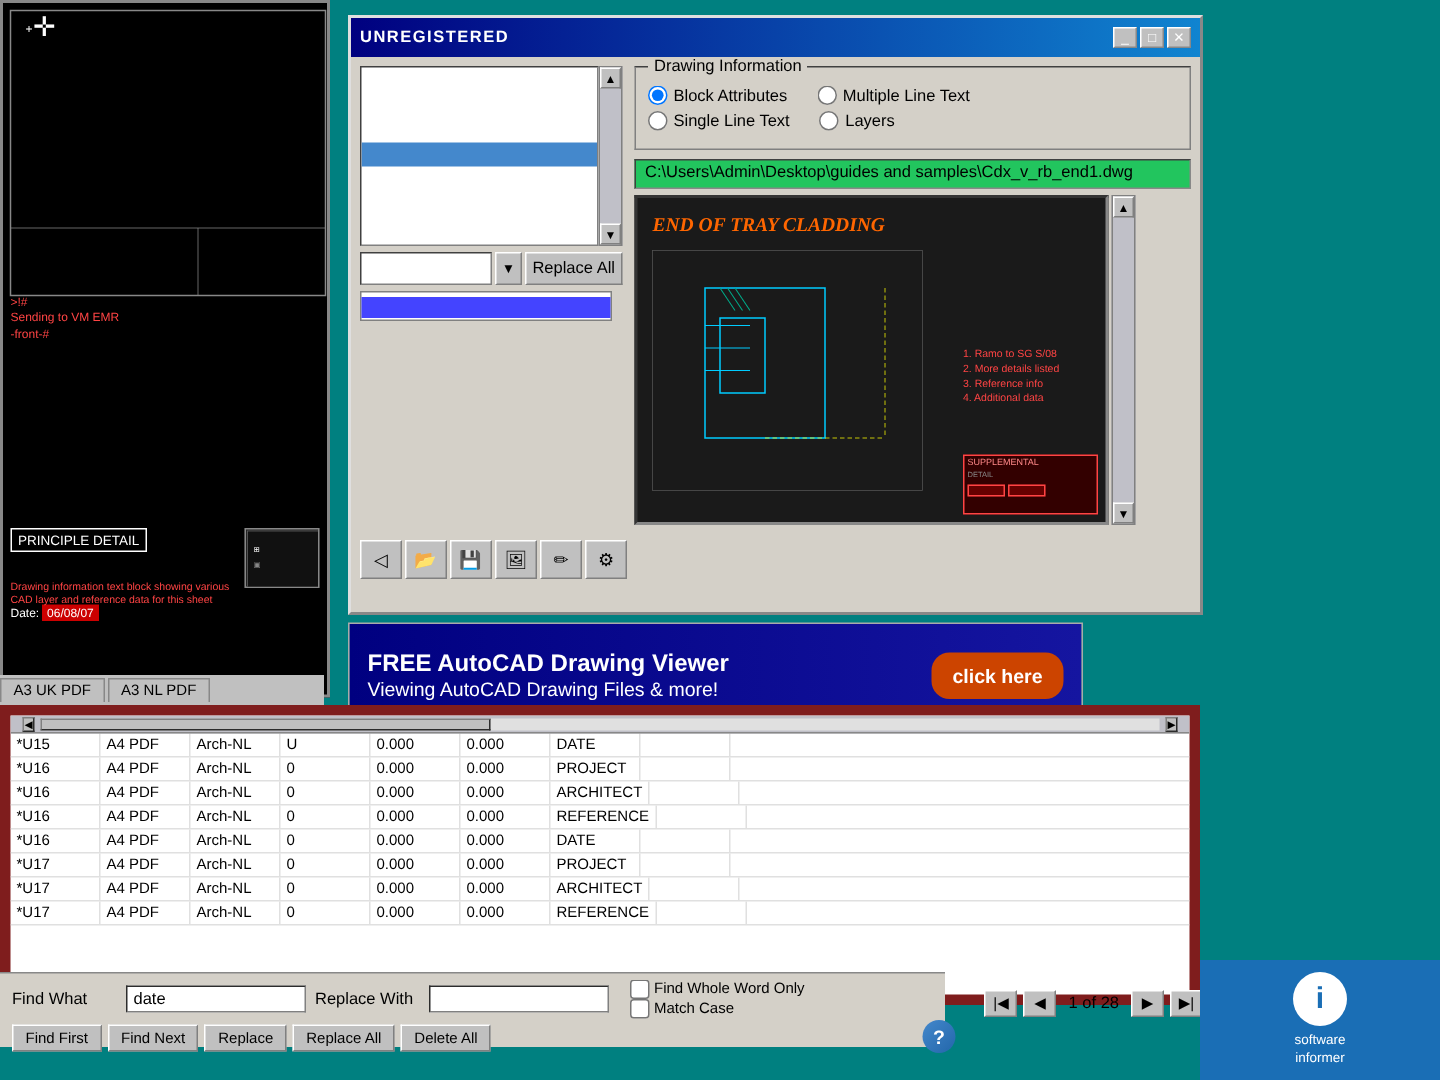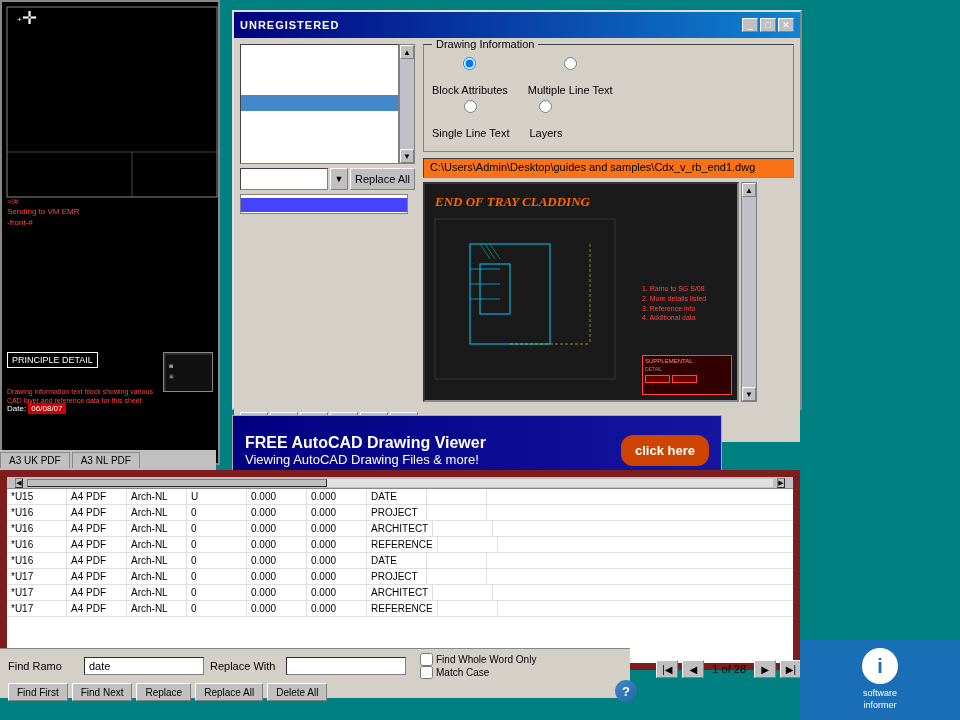--- a/index.html
+++ b/index.html
@@ -162,31 +162,30 @@
     }
     .radio-row {
       display: flex;
       gap: 20px;
       align-items: center;
       margin-bottom: 4px;
     }
     .radio-item {
       display: flex;
       align-items: center;
-      gap: 14px;
-      font-size: 11px;
-      flex-direction: column;
+      gap: 4px;
+      font-size: 11px;
     }
     input[type="radio"] {
       margin: 0;
     }
 
     
     .filepath-bar {
-      background: #f97316;
+      background: #22c55e;
       border: 1px solid #888;
       border-top: 1px solid #404040;
       border-left: 1px solid #404040;
       padding: 2px 6px;
       font-size: 11px;
       margin-bottom: 4px;
       height: 20px;
       overflow: hidden;
     }
 
@@ -747,21 +746,21 @@
         <div class="table-cell">0.000</div>
         <div class="table-cell">0.000</div>
         <div class="table-cell">REFERENCE</div>
         <div class="table-cell"></div>
       </div>
     </div>
 </div>
 
 <div class="find-bar">
   <div class="find-row1">
-    <span class="find-label">Find Ramo</span>
+    <span class="find-label">Find What</span>
     <input type="text" class="find-input" value="date" style="">
     <span class="find-label">Replace With</span>
     <input type="text" class="find-input" value="" style="">
     <div style="margin-left:8px;">
       <div class="checkbox-item">
         <input type="checkbox" id="chk1" style="">
         <label for="chk1">Find Whole Word Only</label>
       </div>
       <div class="checkbox-item">
         <input type="checkbox" id="chk2" style="">

